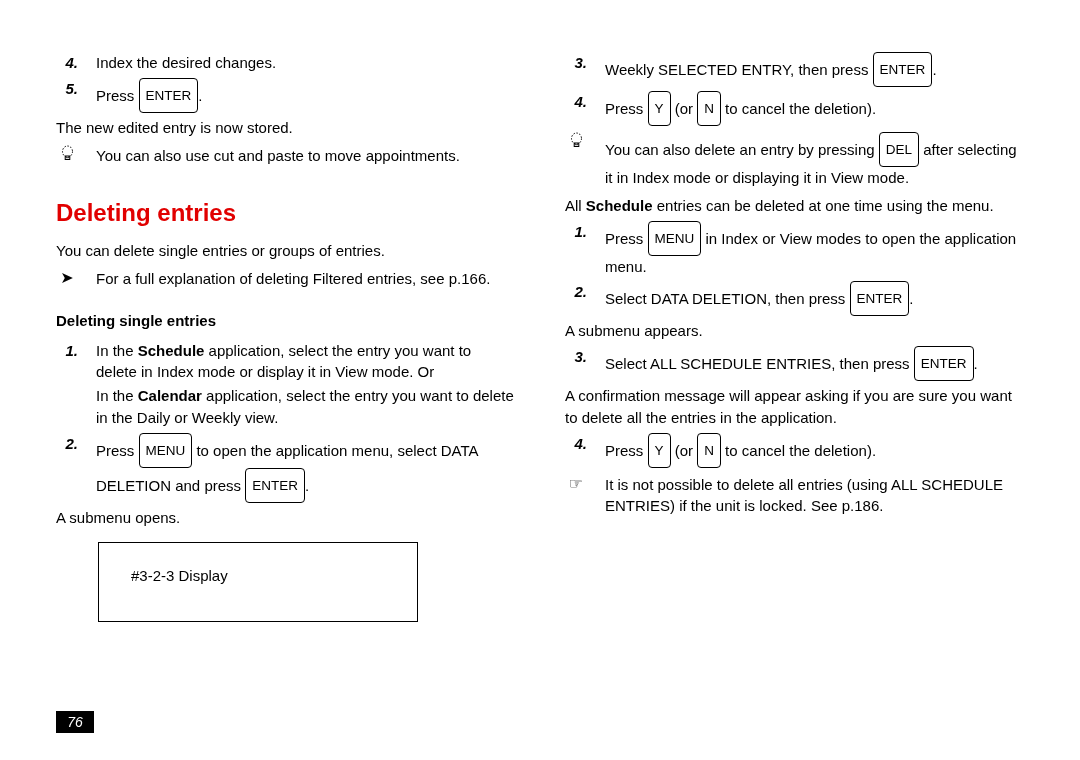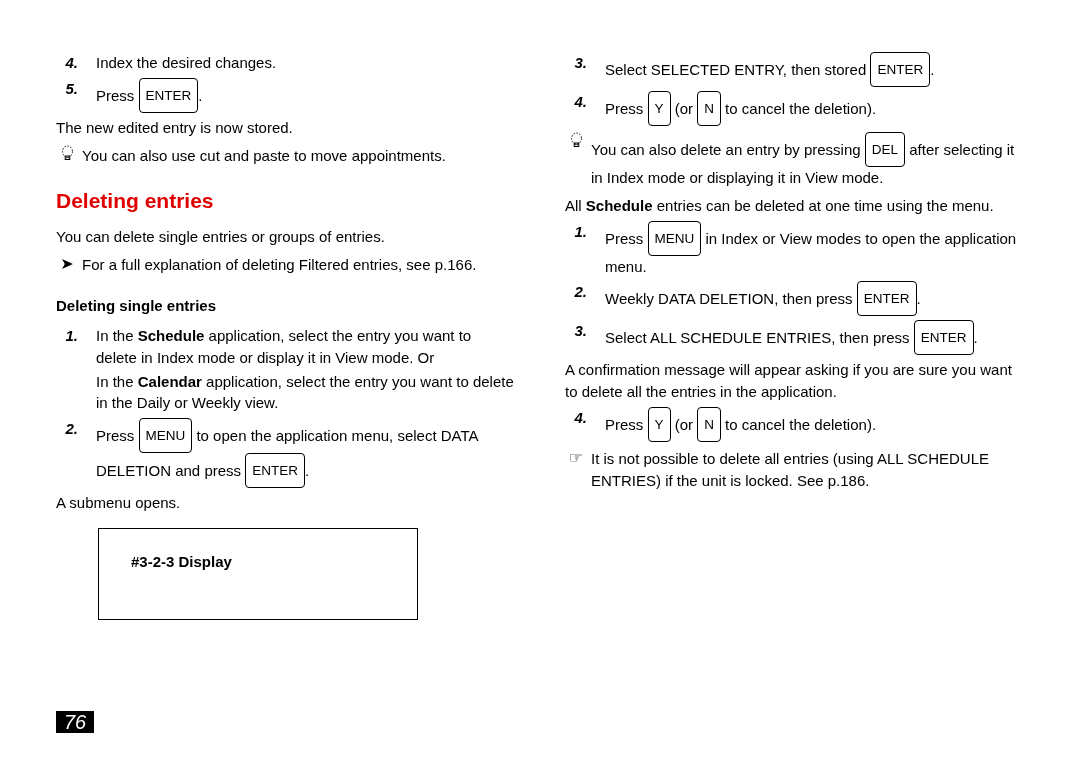--- a/index.html
+++ b/index.html
@@ -39,60 +39,59 @@
       border: 1.3px solid #000;
       border-radius: 4px;
       padding: 8px 6px;
       font-size: 13.5px;
       line-height: 17px;
       vertical-align: 1px;
     }
     .para { margin: 4px 0; }
     .iconrow {
       display: flex;
-      gap: 4px;
+      gap: 18px;
       margin: 6px 0;
     }
     .iconrow .icon {
       width: 22px;
       flex-shrink: 0;
       text-align: center;
       font-size: 16px;
       line-height: 20px;
     }
     .iconrow .body { flex: 1; }
     .h-section {
       color: #e10000;
       font-weight: bold;
-      font-size: 21px;
-      margin: 18px 0 10px 0;
+      font-size: 24px;
+      margin: 28px 0 10px 0;
     }
     .h-sub {
       font-weight: bold;
       margin: 20px 0 8px 0;
     }
     .displaybox {
       border: 1.5px solid #000;
       width: 320px;
-      height: 92px;
+      height: 80px;
       margin: 14px 0 0 42px;
       padding: 22px 0 16px 32px;
       font-size: 15px;
-      font-weight: bold;
     }
     .pagenum {
       position: absolute;
       left: 56px;
       bottom: 27px;
       width: 38px;
       height: 22px;
       background: #000;
       color: #fff;
       font-style: italic;
-      font-size: 20px;
+      font-size: 14px;
       text-align: center;
       line-height: 22px;
     }
     b { font-weight: bold; }
   </style>
 </head>
 <body>
 
 <div class="page">
 
@@ -155,21 +154,21 @@
       <span>#3-2-3 Display</span>
     </div>
 
   </div>
 
   <div class="col">
 
     <div class="ol-item">
       <div class="ol-num">3.</div>
       <div class="ol-body">
-        <span>Select SELECTED ENTRY, then stored </span><span class="keycap">ENTER</span><span>.</span>
+        <span>Weekly SELECTED ENTRY, then press </span><span class="keycap">ENTER</span><span>.</span>
       </div>
     </div>
 
 
     <div class="ol-item">
       <div class="ol-num">4.</div>
       <div class="ol-body">
         <span>Press </span><span class="keycap">Y</span><span> (or </span><span class="keycap">N</span><span> to cancel the deletion).</span>
       </div>
     </div>
@@ -195,24 +194,25 @@
     <div class="ol-item">
       <div class="ol-num">1.</div>
       <div class="ol-body">
         <span>Press </span><span class="keycap">MENU</span><span> in Index or View modes to open the application menu.</span>
       </div>
     </div>
 
     <div class="ol-item">
       <div class="ol-num">2.</div>
       <div class="ol-body">
-        <span>Weekly DATA DELETION, then press </span><span class="keycap">ENTER</span><span>.</span>
-      </div>
-    </div>
-
+        <span>Select DATA DELETION, then press </span><span class="keycap">ENTER</span><span>.</span>
+      </div>
+    </div>
+
+    <div class="para">A submenu appears.</div>
 
     <div class="ol-item">
       <div class="ol-num">3.</div>
       <div class="ol-body">
         <span>Select ALL SCHEDULE ENTRIES, then press </span><span class="keycap">ENTER</span><span>.</span>
       </div>
     </div>
 
     <div class="para">A confirmation message will appear asking if you are sure you want to delete all the entries in the application.</div>
 

